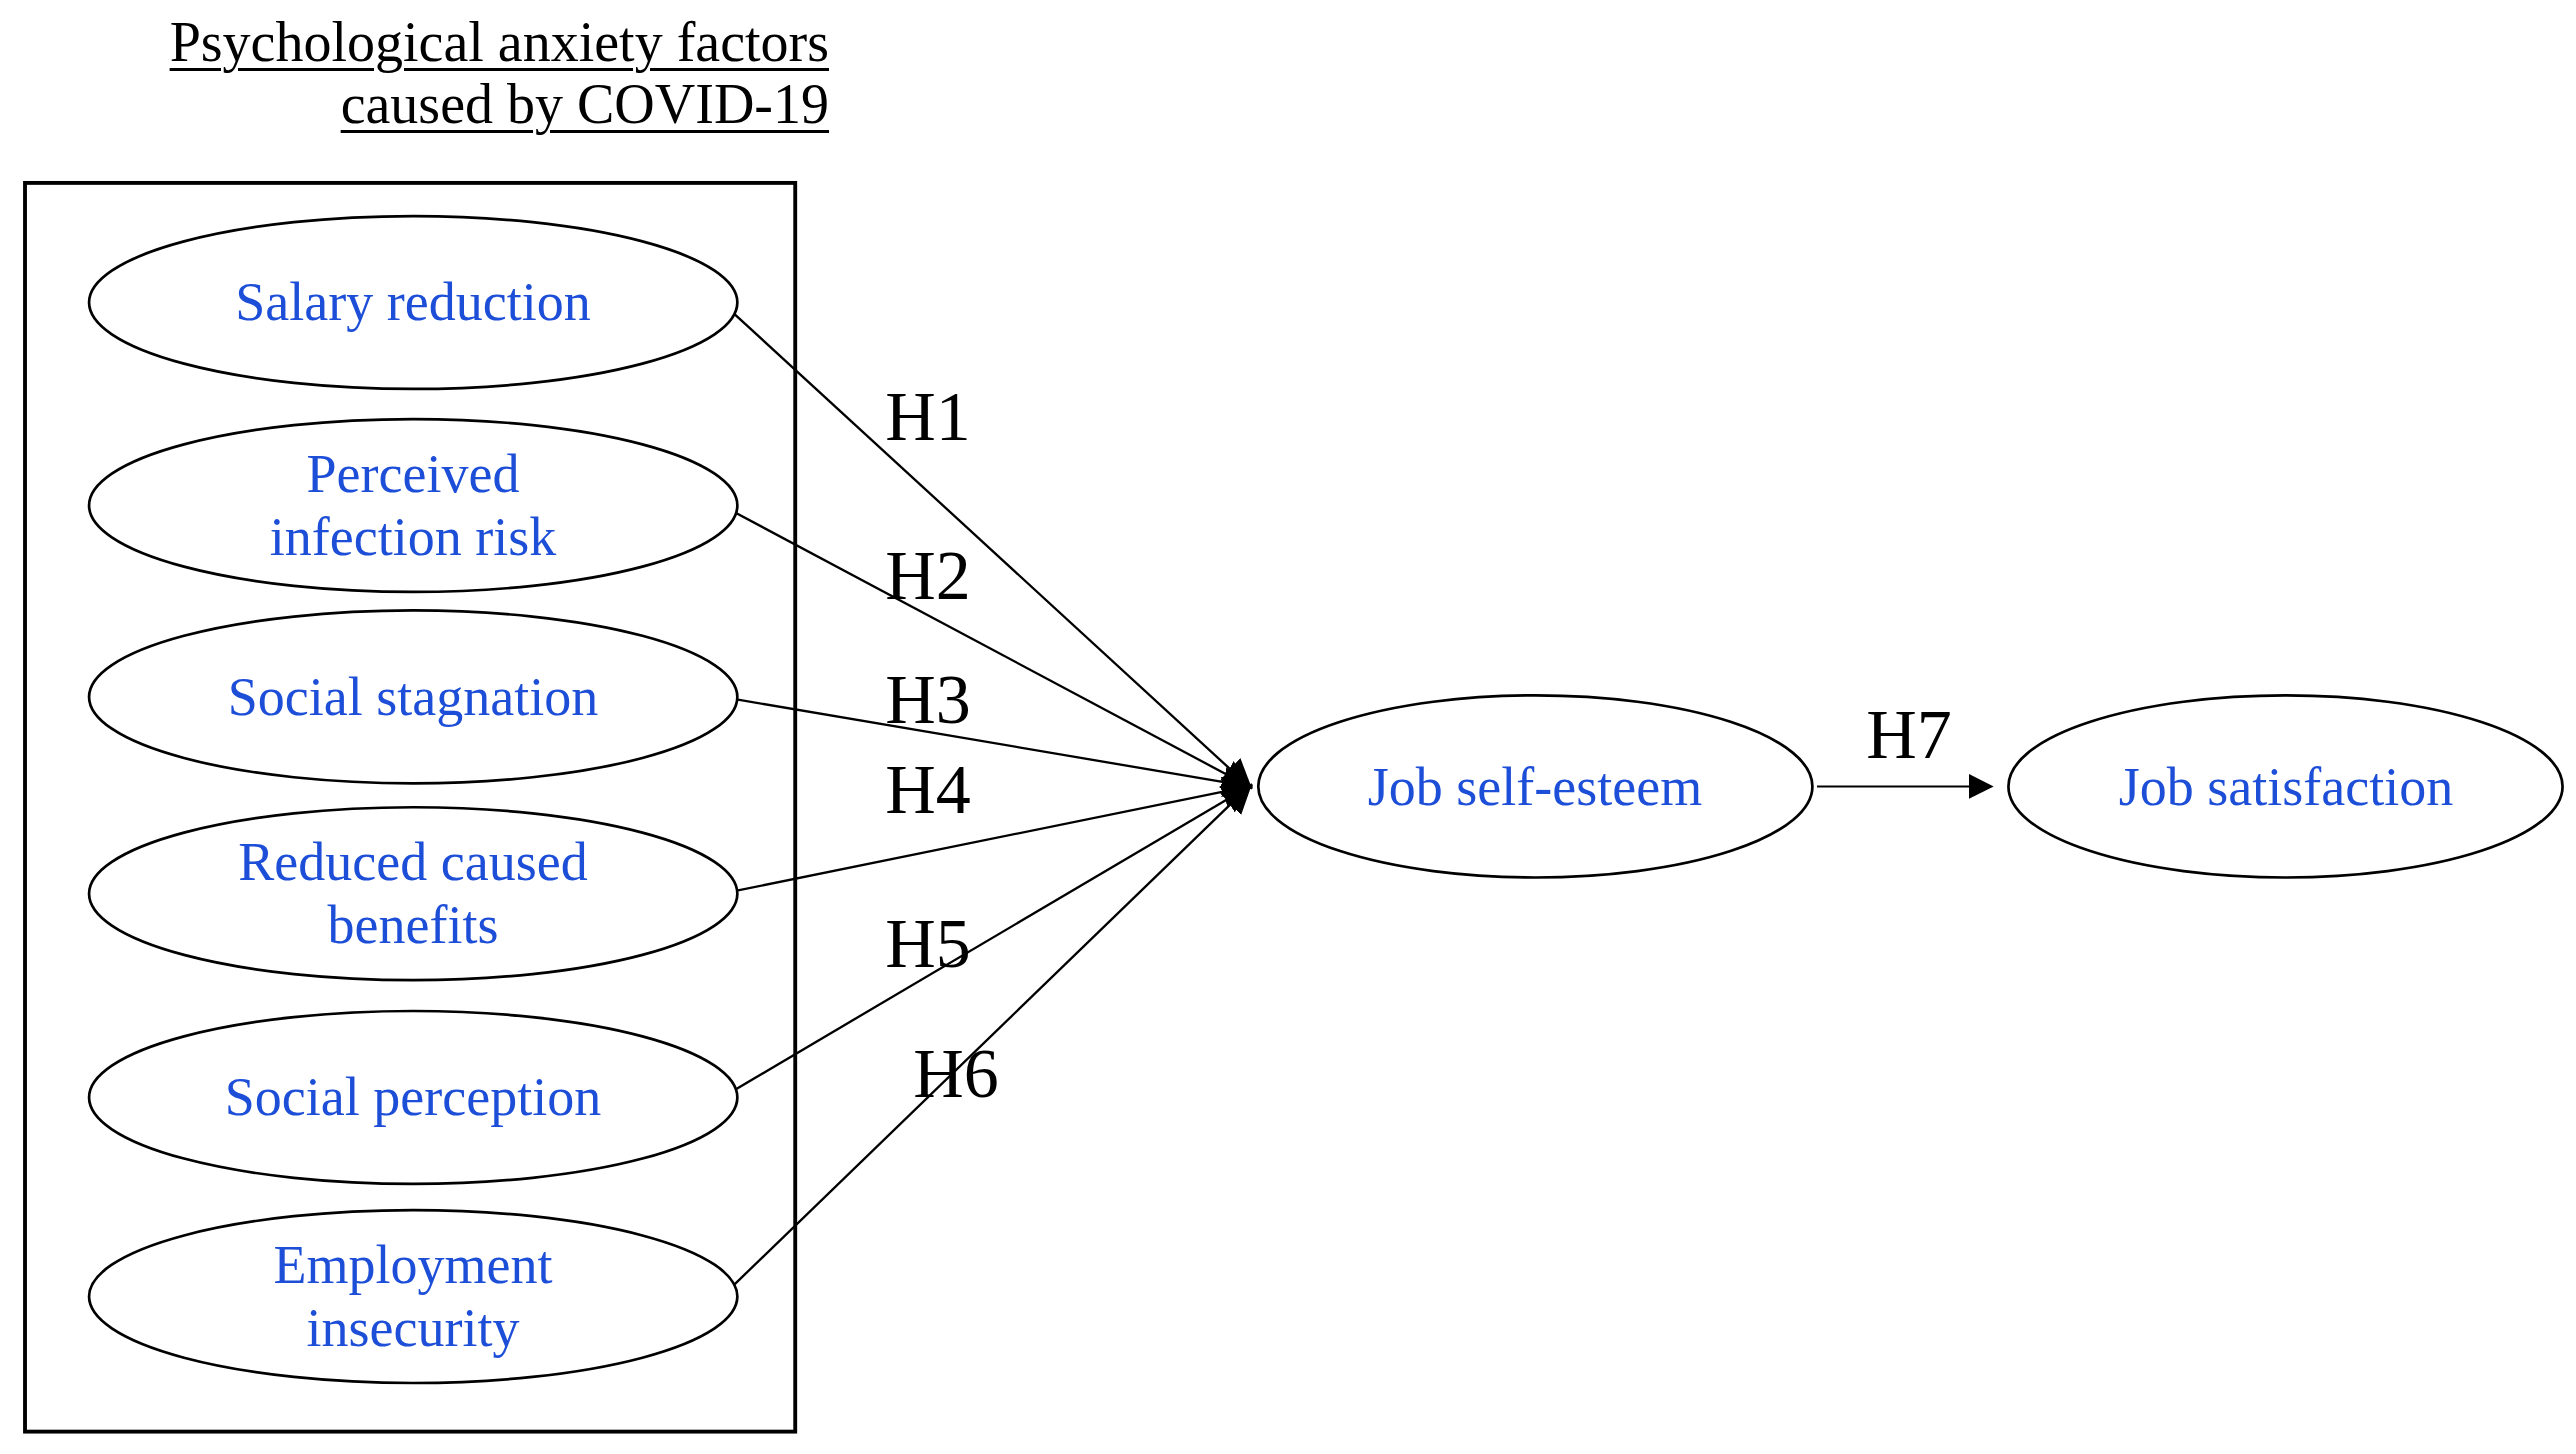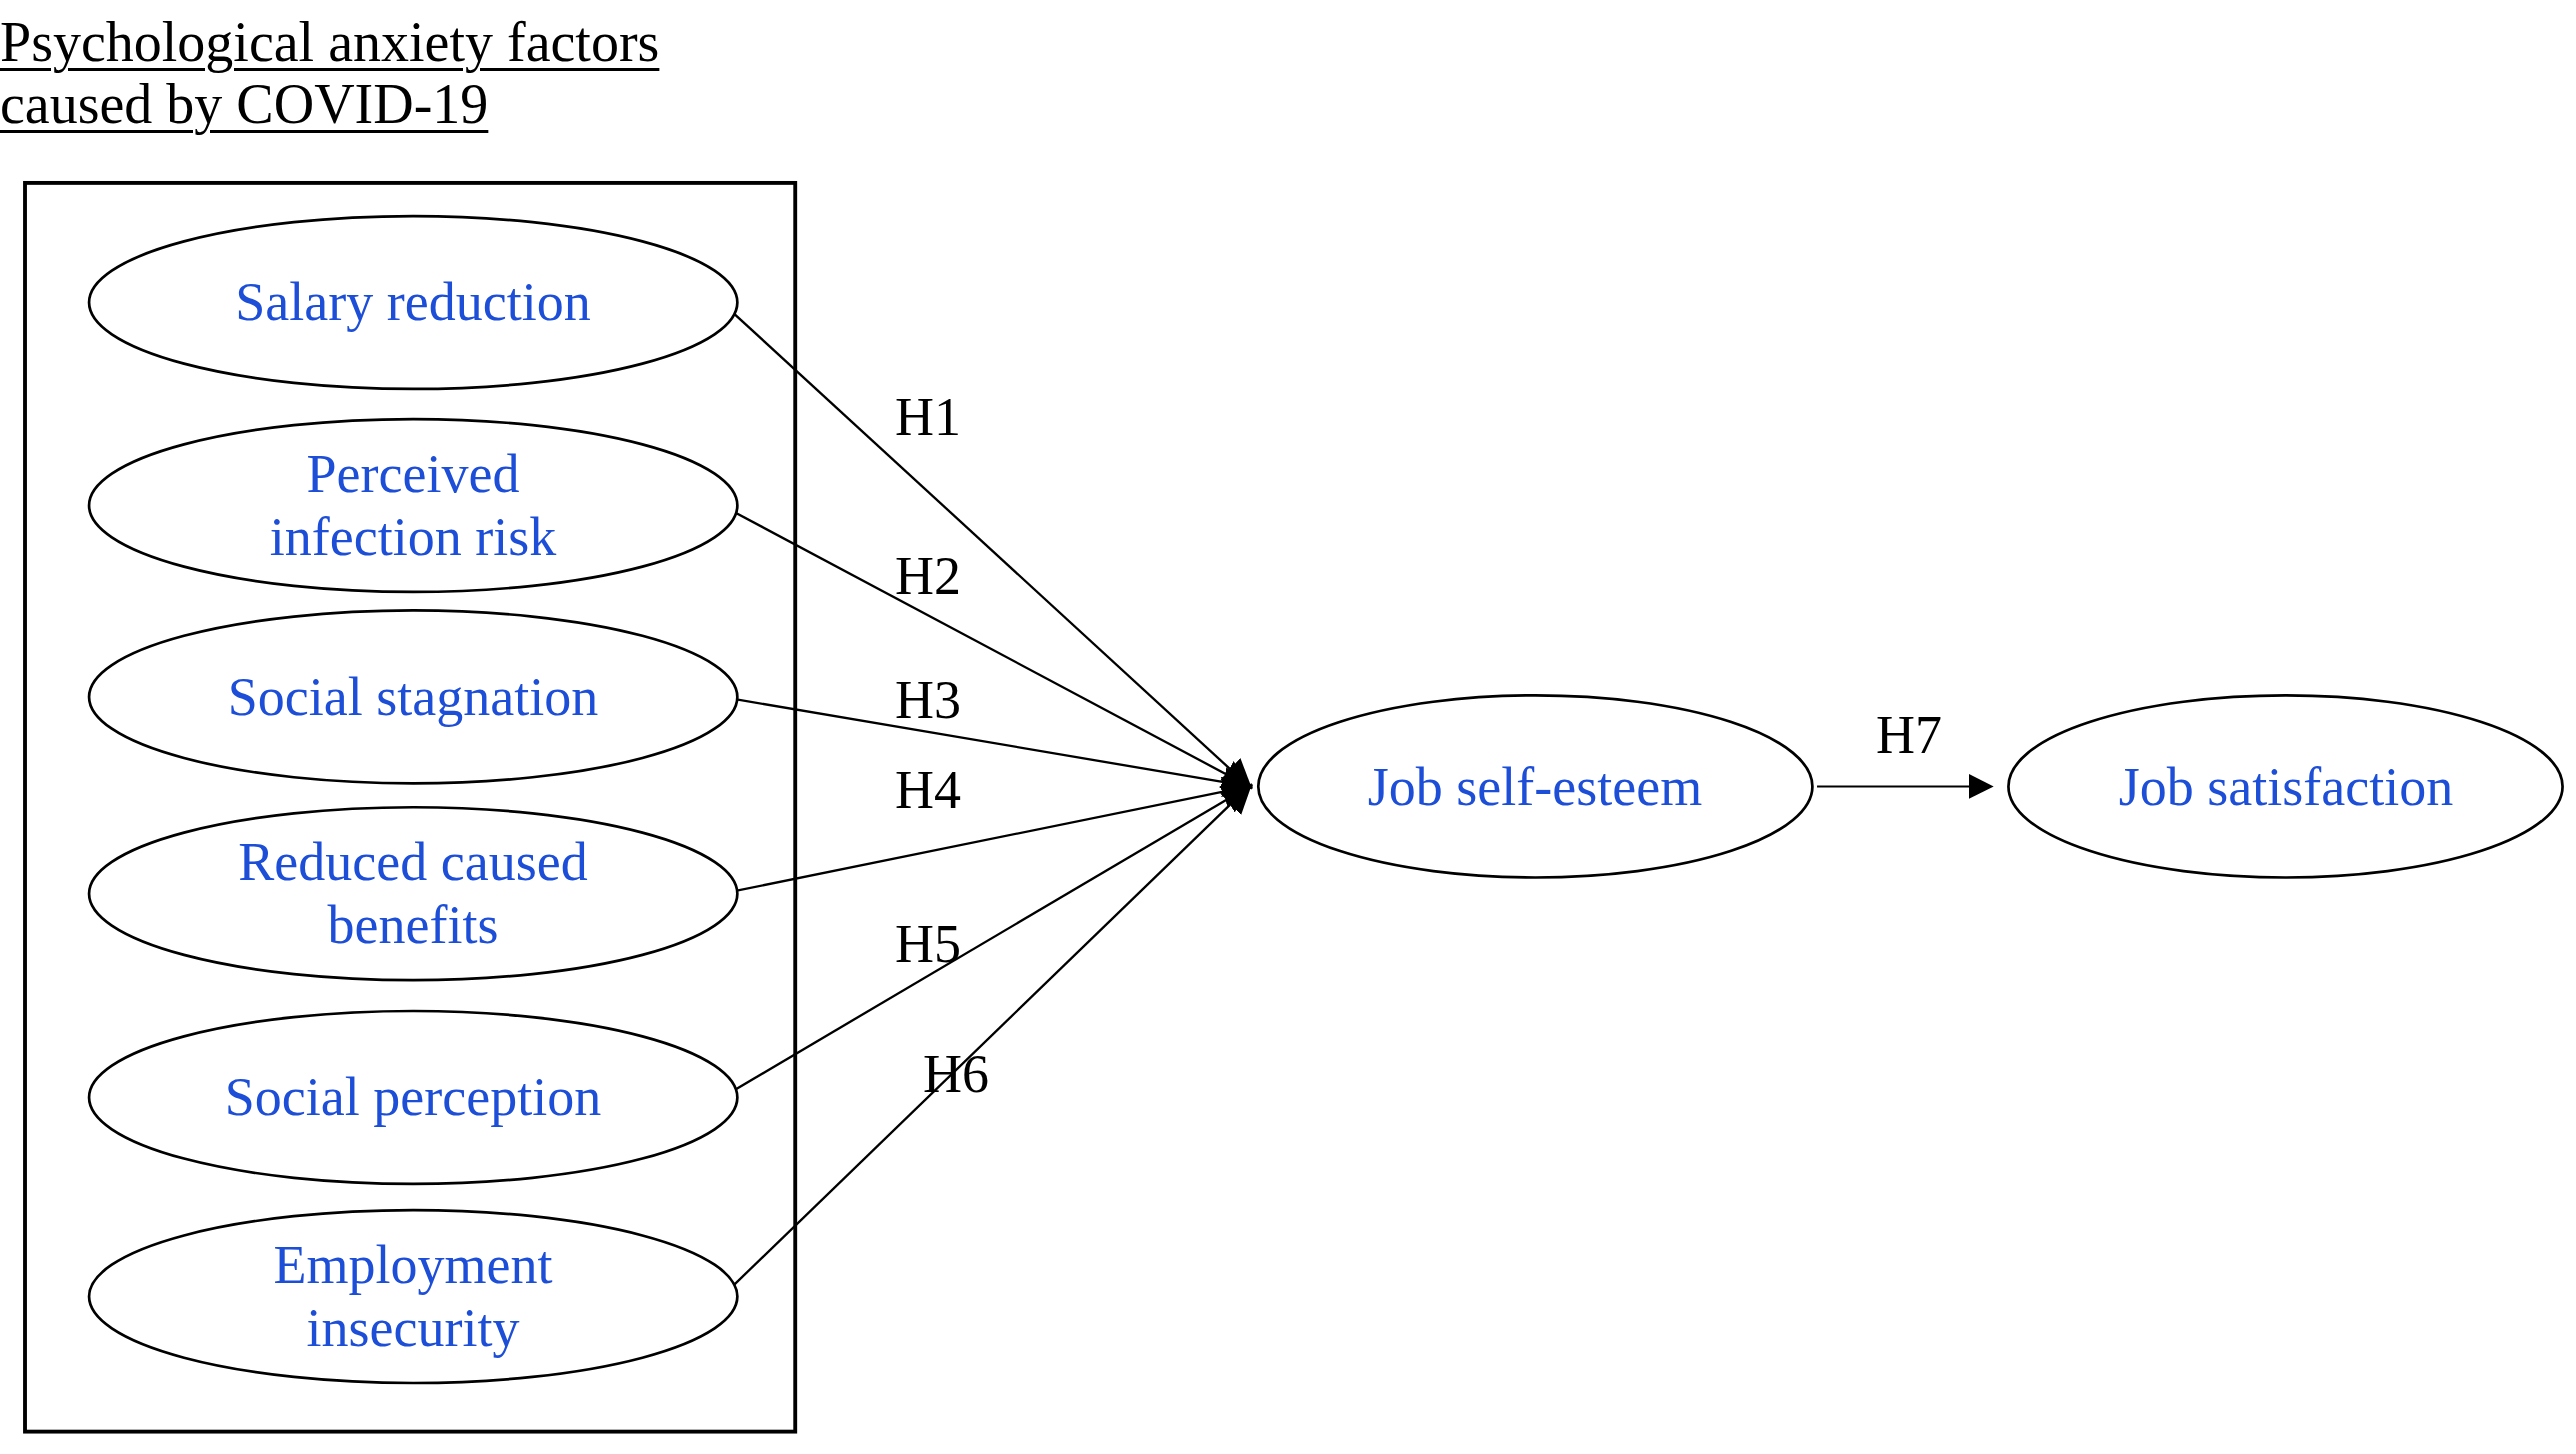--- a/index.html
+++ b/index.html
@@ -30,40 +30,40 @@
     align-items: center;
     justify-content: center;
     text-align: center;
     font-size: 54px;
     line-height: 63px;
     color: #1d4ed8;
     white-space: nowrap;
   }
   .title {
     position: absolute;
-    left: 0;
+    left: 9px;
     top: 10.8px;
     width: 820px;
-    text-align: left;
+    text-align: right;
     font-size: 56px;
     line-height: 62px;
   }
   .title-line {
     text-decoration: underline;
     text-decoration-thickness: 3.1px;
     text-underline-offset: 7px;
   }
   .hyp {
     position: absolute;
     width: 124px;
     height: 65px;
     display: flex;
     align-items: center;
     justify-content: center;
-    font-size: 54px;
+    font-size: 70px;
     color: #000000;
   }
   .label-line:empty { display: none; }
 </style>
 </head>
 <body>
 
 <div class="canvas">
 
   <svg class="shapes" viewBox="0 0 3337 1884">

